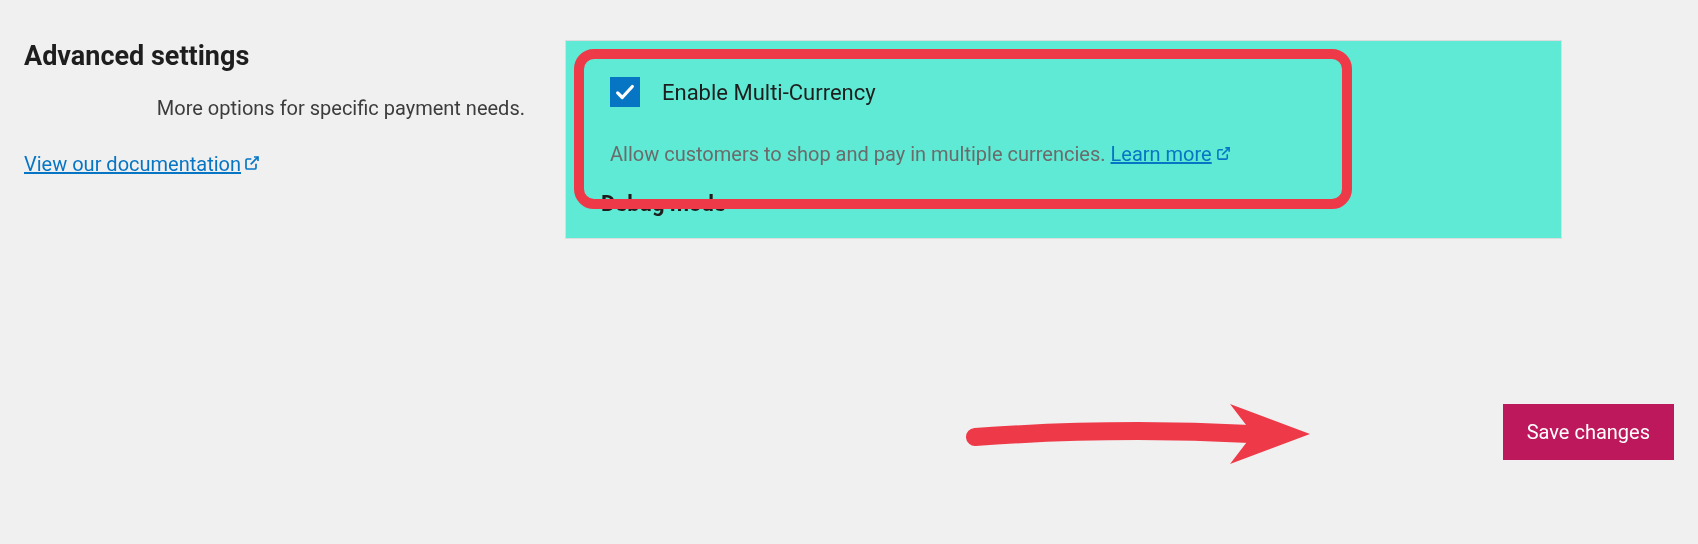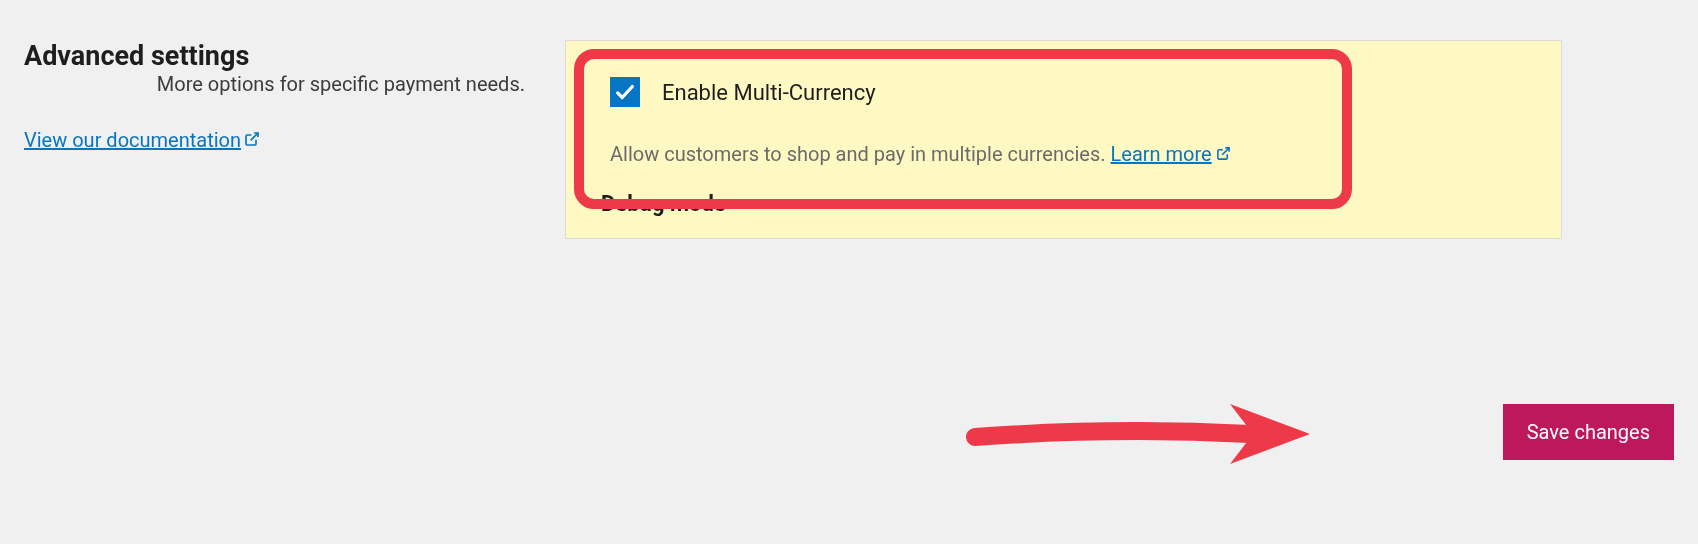--- a/index.html
+++ b/index.html
@@ -21,41 +21,42 @@
     }
     .left-col {
       width: 565px;
       padding-left: 24px;
       padding-right: 40px;
     }
     .title-heading {
       font-size: 27px;
       font-weight: 700;
       color: #1e1e1e;
+      margin-bottom: 24px;
     }
     .subtitle {
       font-size: 20px;
       color: #3c3c3c;
       margin-bottom: 32px;
       text-align: right;
     }
     .doc-link {
       font-size: 20px;
       color: #0675c4;
       text-decoration: underline;
       cursor: pointer;
       display: inline-flex;
       align-items: center;
       gap: 3px;
     }
     .external-icon {
       display: inline-block;
     }
     .panel {
-      background: #fef9c3;
+      background: #5eead4;
       border: 1px solid #dcdcde;
       width: 997px;
       padding: 0;
       position: relative;
     }
     .highlight-box {
       position: absolute;
       left: 8px;
       top: 8px;
       width: 778px;

